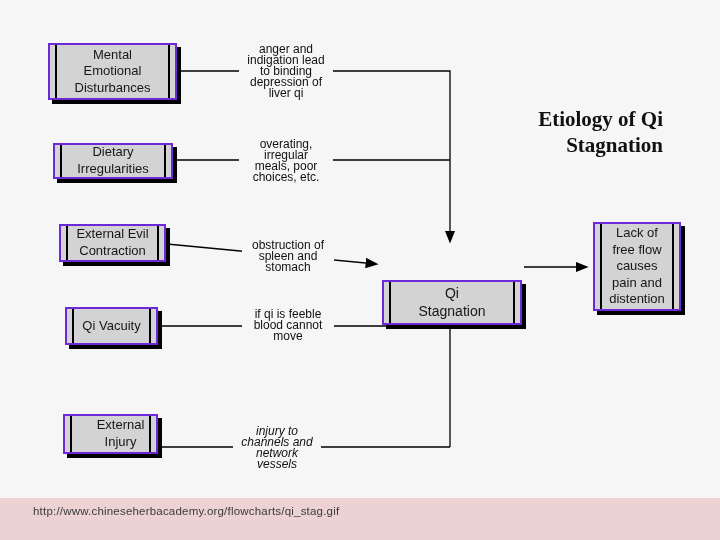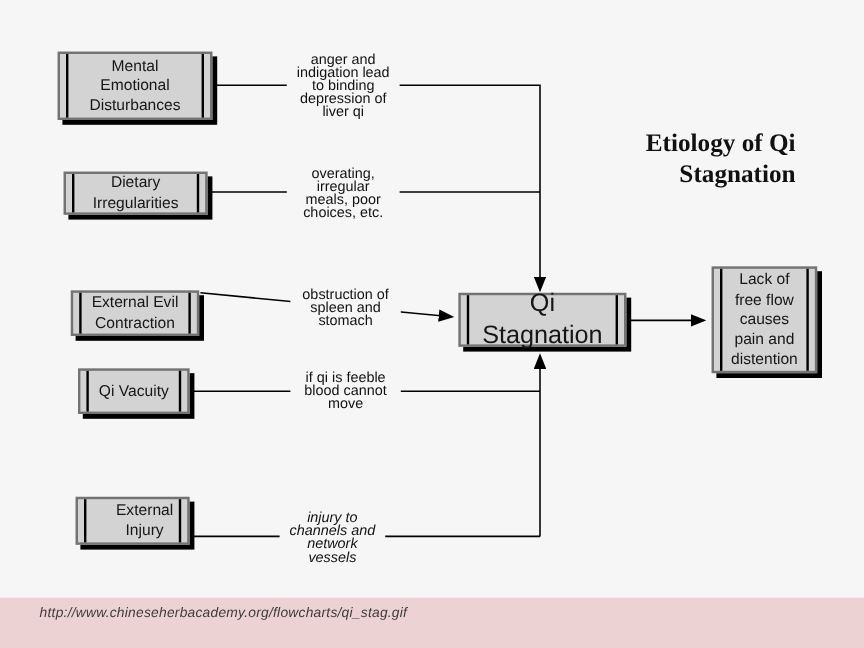--- a/index.html
+++ b/index.html
@@ -7,59 +7,58 @@
     width:720px;height:540px;position:relative;overflow:hidden;
     background:var(--bg,#f7f6f6);
     font-family:"Liberation Sans",sans-serif;
   }
   .layer{position:absolute;left:0;top:0;width:720px;height:540px;}
   svg.connectors{z-index:1;}
   
   .pbox{
     position:absolute;z-index:3;box-sizing:border-box;
     background:var(--box,#d3d3d3);
-    border:2px solid #737373;
+    border:2px solid #6d28d9;
     box-shadow:4px 4px 0 #000;
     display:flex;align-items:center;justify-content:center;
     text-align:center;white-space:pre-line;
     font-size:13px;line-height:1.28;color:#161616;
     font-family:"Liberation Sans",sans-serif;
   }
   .pbox::before,.pbox::after{
     content:"";position:absolute;top:0;bottom:0;width:2px;background:#000;
   }
   .pbox::before{left:5px;}
   .pbox::after{right:5px;}
-  .pbox.large{font-size:21px;}
+  .pbox.large{font-size:14px;margin-top:36px;}
   .edge-label{
     position:absolute;z-index:2;box-sizing:border-box;
     background:var(--bg,#f7f6f6);
     display:flex;align-items:center;justify-content:center;
     text-align:center;white-space:pre-line;
     font-size:12px;line-height:11px;color:#111;
   }
   .diagram-title{
     position:absolute;z-index:2;left:478px;top:106px;width:185px;
     font-family:"Liberation Serif",serif;font-weight:bold;
     font-size:21px;line-height:26px;color:#111;
     text-align:right;white-space:pre-line;
   }
   .footer-bar{
     position:absolute;z-index:4;left:0;top:498px;width:720px;height:42px;
     background:var(--pink,#edd2d4);
-    font-style:italic;
   }
   .source-url{
     position:absolute;left:33px;top:7px;
     font-size:11.5px;color:#3b3b3b;letter-spacing:0.2px;
   }
   
   .n-mental   {left:48px; top:43px;  width:129px;height:57px;}
   .n-dietary  {left:53px; top:143px; width:120px;height:36px;}
-  .n-evil     {left:59px; top:224px; width:107px;height:38px;margin-top:18px;}
+  .n-evil     {left:59px; top:224px; width:107px;height:38px;}
   .n-vacuity  {left:65px; top:307px; width:93px; height:38px;}
   .n-injury   {left:63px; top:414px; width:95px; height:40px;padding-left:20px;}
   .n-stag     {left:382px;top:244px; width:140px;height:45px;}
   .n-result   {left:593px;top:222px; width:88px; height:89px;}
   
   .l-anger      {left:239px;top:42px; width:94px;height:58px;}
   .l-overating  {left:239px;top:138px;width:94px;height:45px;}
   .l-obstruction{left:242px;top:238px;width:92px;height:37px;}
   .l-feeble     {left:242px;top:307px;width:92px;height:37px;}
   .l-injury     {left:233px;top:424px;width:88px;height:48px;font-style:italic;}

